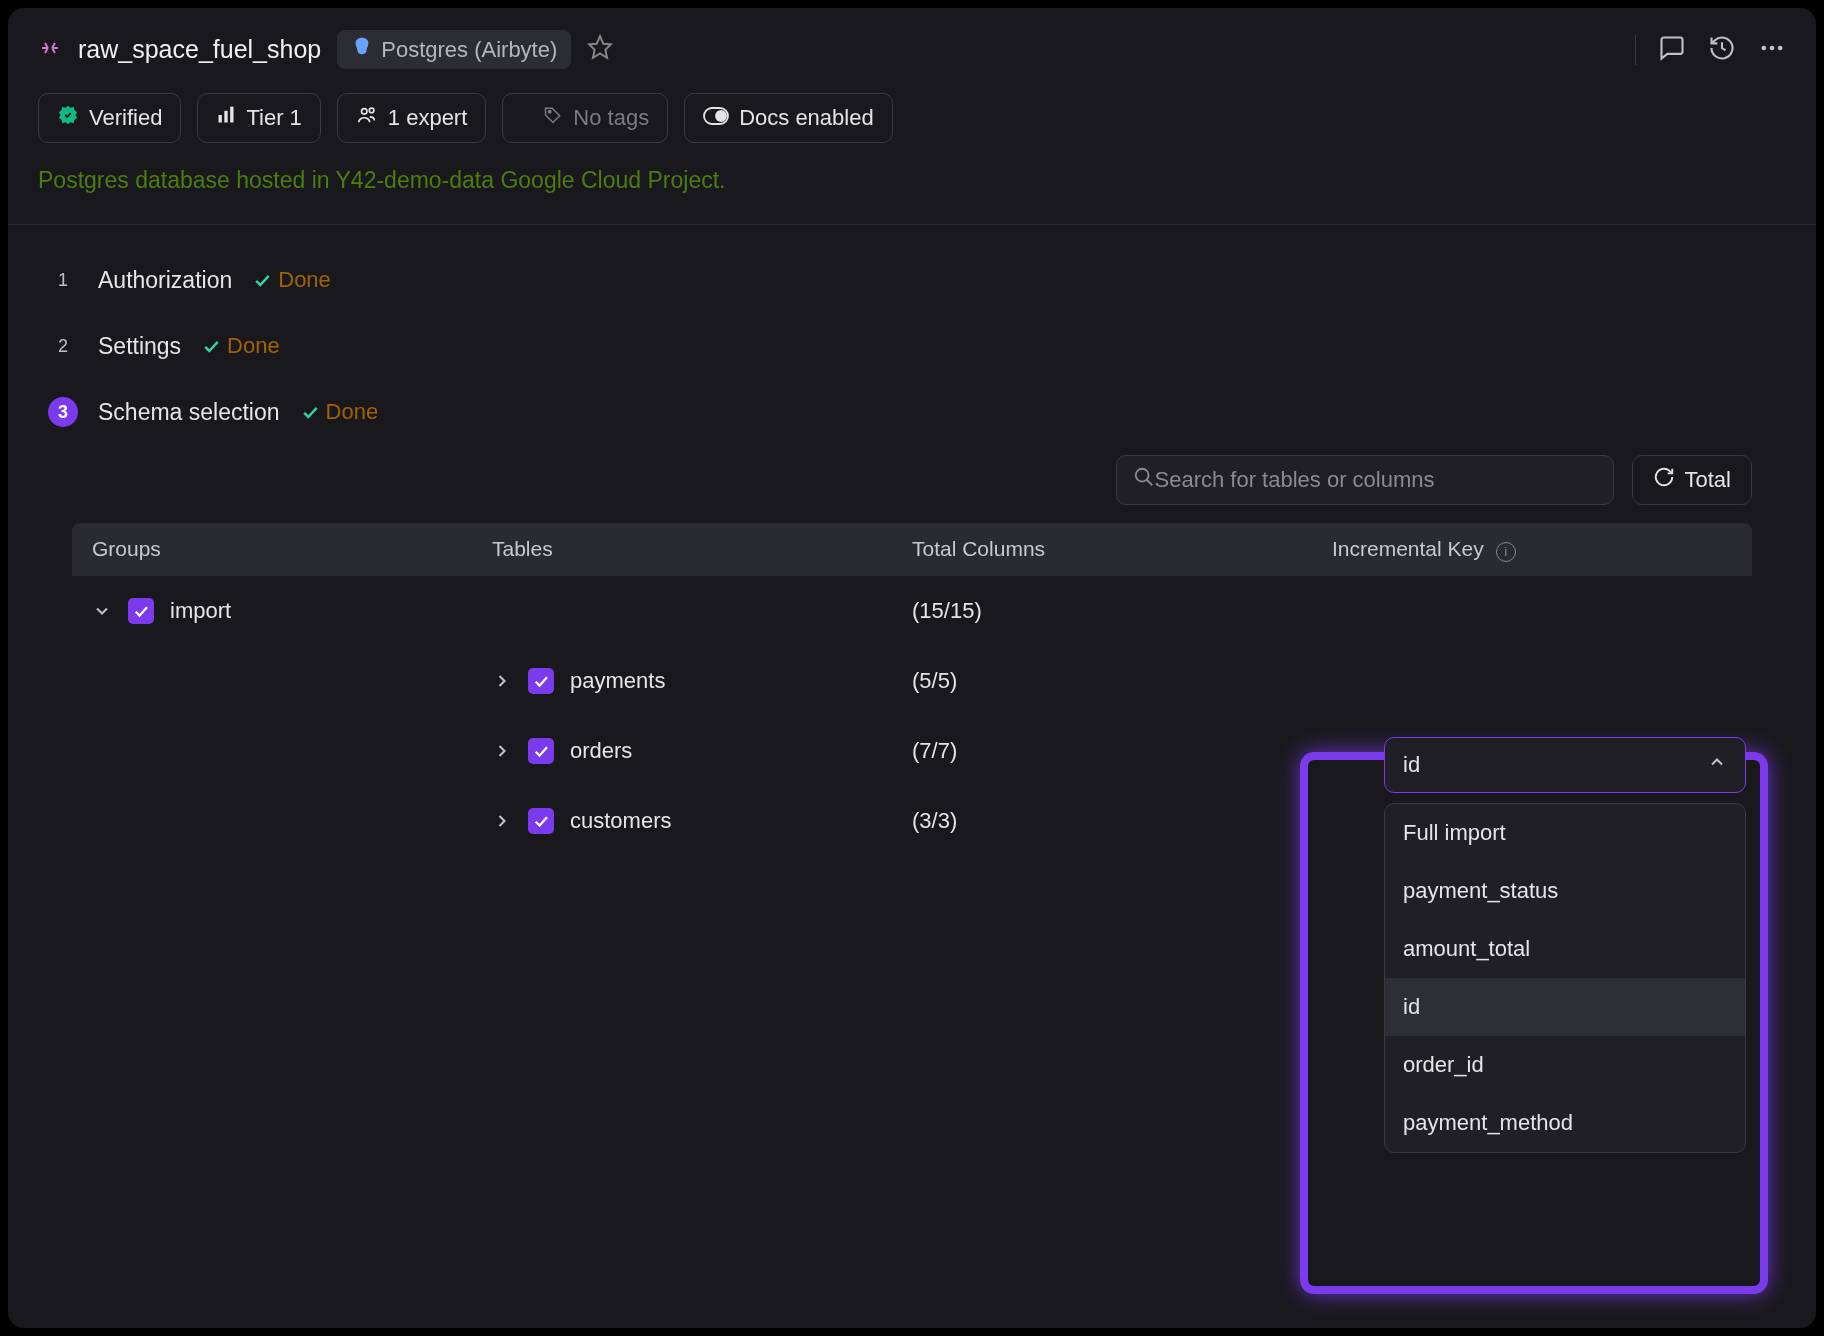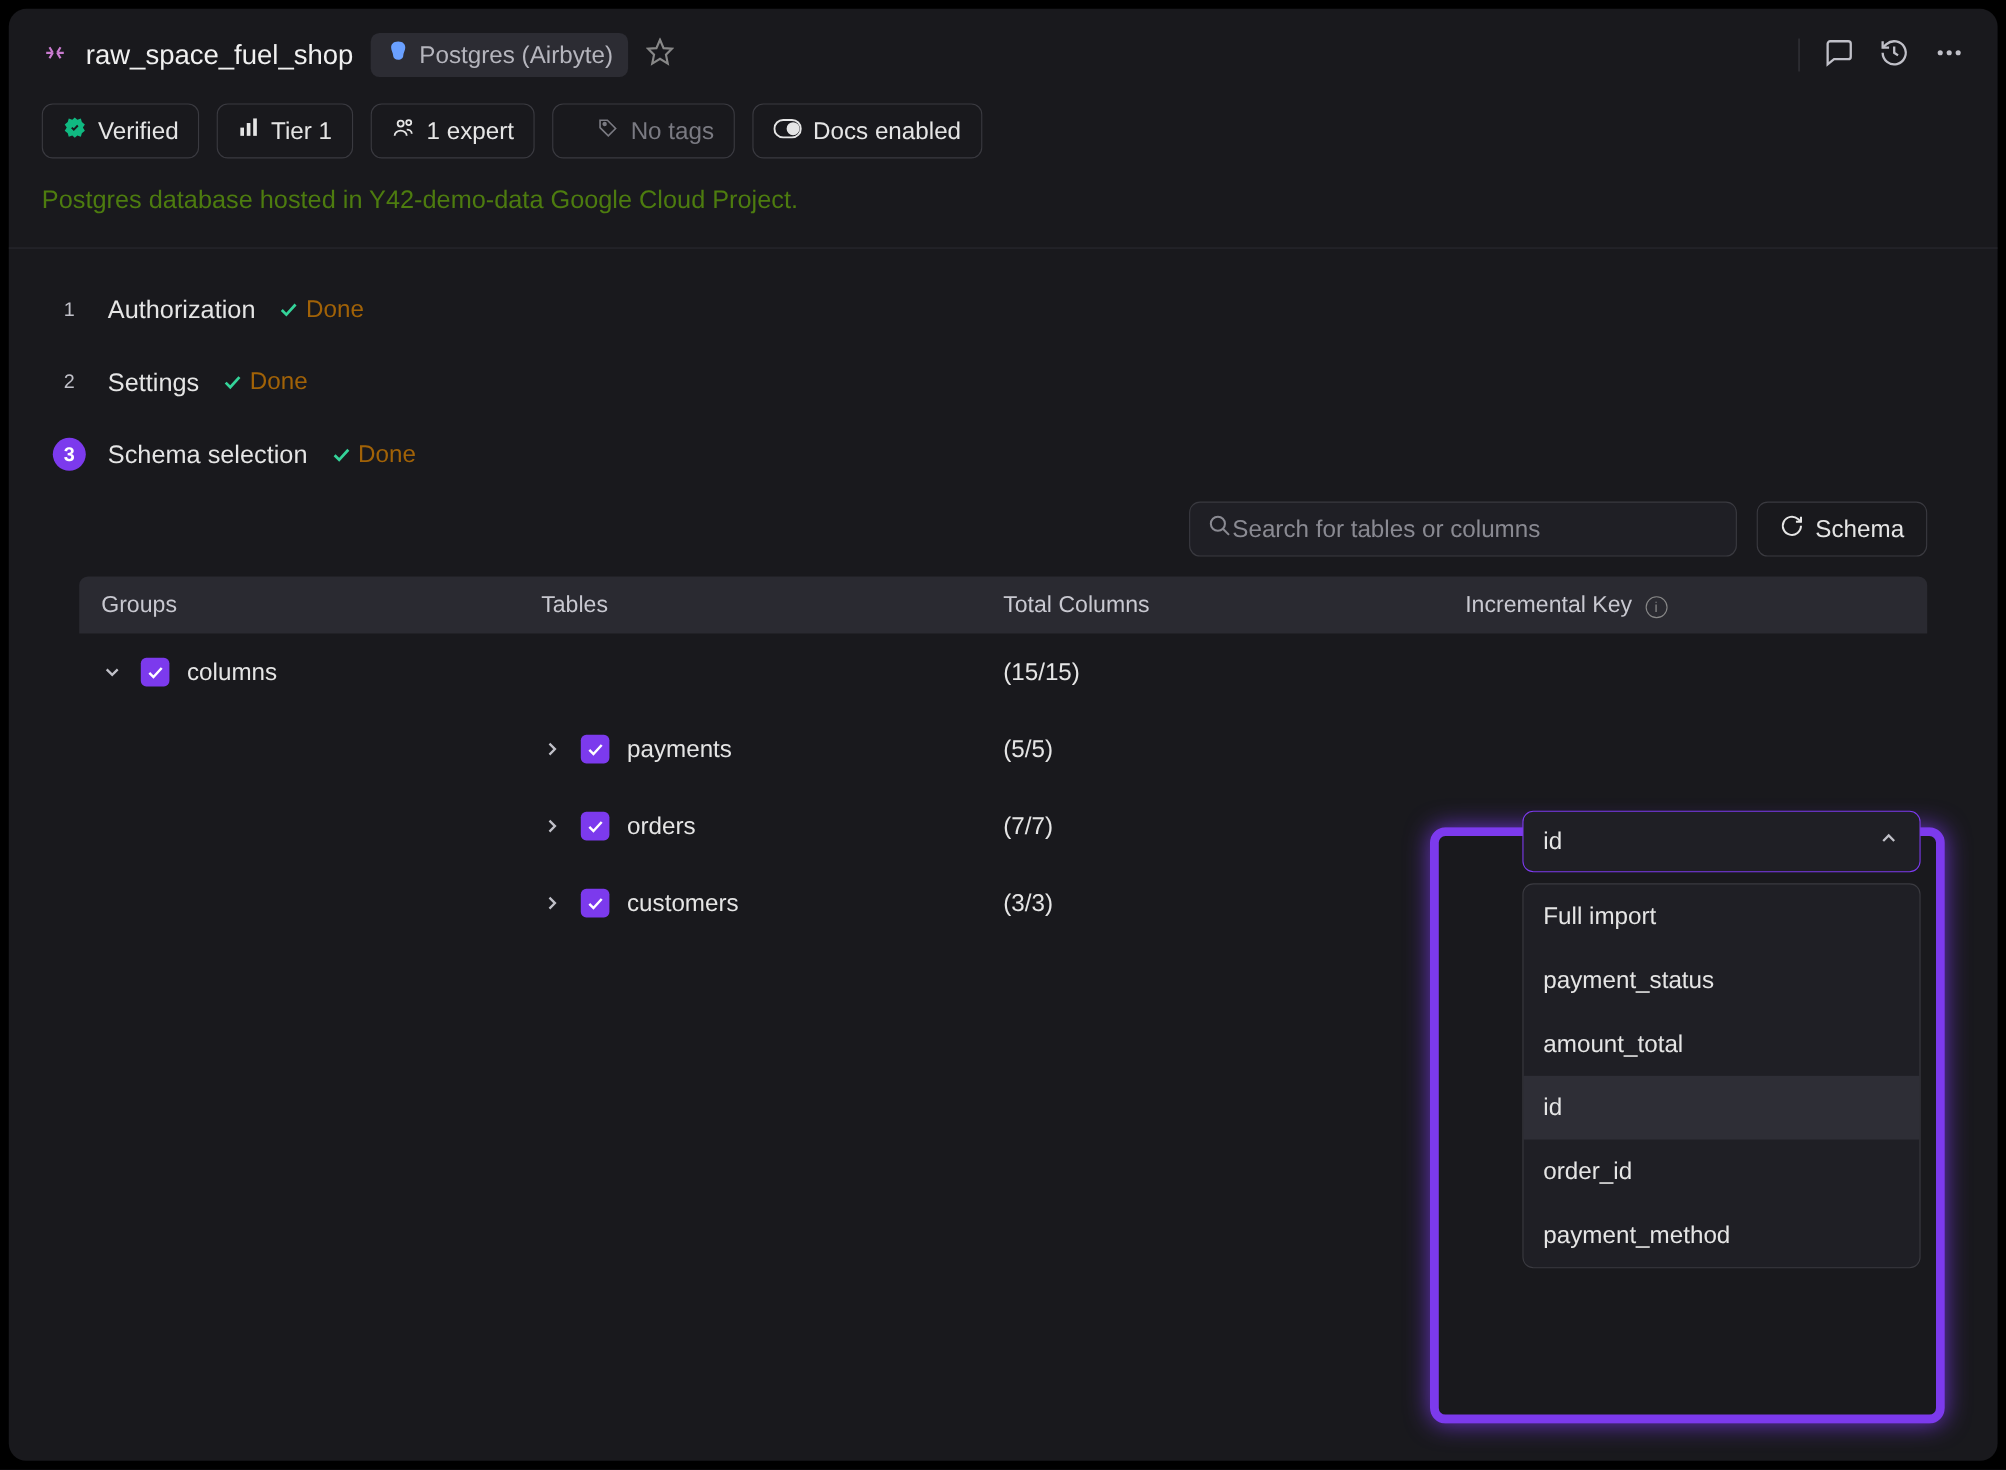--- a/index.html
+++ b/index.html
@@ -307,21 +307,21 @@
       </span>
       <span>Search for tables or columns</span>
     </div>
     <div class="reload-btn">
       <span>
         <svg width="22" height="22" viewBox="0 0 24 24" fill="none" stroke="#e5e5e5" stroke-width="2">
             <path d="M21 12a9 9 0 1 1-3-6.7L21 8"></path>
             <polyline points="21 3 21 8 16 8"></polyline>
           </svg>
       </span>
-      <span>Schema</span>
+      <span>Total</span>
     </div>
   </div>
 
   <div class="table-wrap">
     <div class="table-head">
       <span>Groups</span>
       <span>Tables</span>
       <span>Total Columns</span>
       <span>
         <span>Incremental Key</span>
@@ -334,21 +334,21 @@
         <span class="chev">
           <svg width="20" height="20" viewBox="0 0 24 24" fill="none" stroke="#c0c0c8" stroke-width="2.5">
               <polyline points="6 9 12 15 18 9"></polyline>
             </svg>
         </span>
         <span class="chk">
           <svg width="18" height="18" viewBox="0 0 24 24" fill="none" stroke-width="3">
               <polyline points="5 13 10 18 20 7"></polyline>
             </svg>
         </span>
-        <span class="table-name">columns</span>
+        <span class="table-name">import</span>
       </div>
       <span></span>
       <span>(15/15)</span>
       <span></span>
     </div>
 
     <div class="row">
       <span></span>
       <div class="cell-tables">
         <span class="chev">

